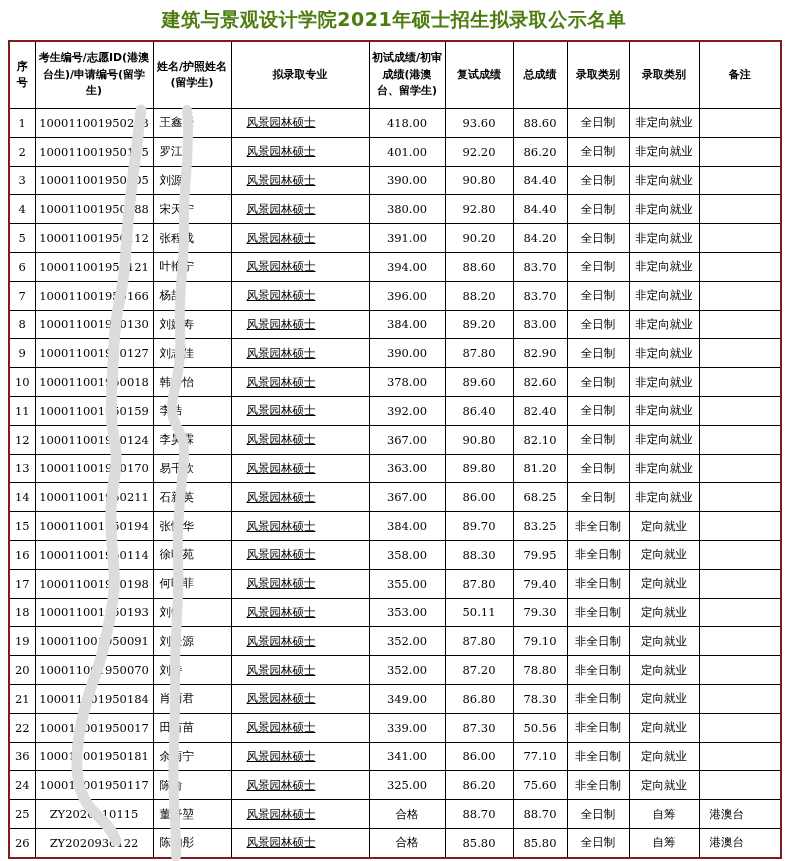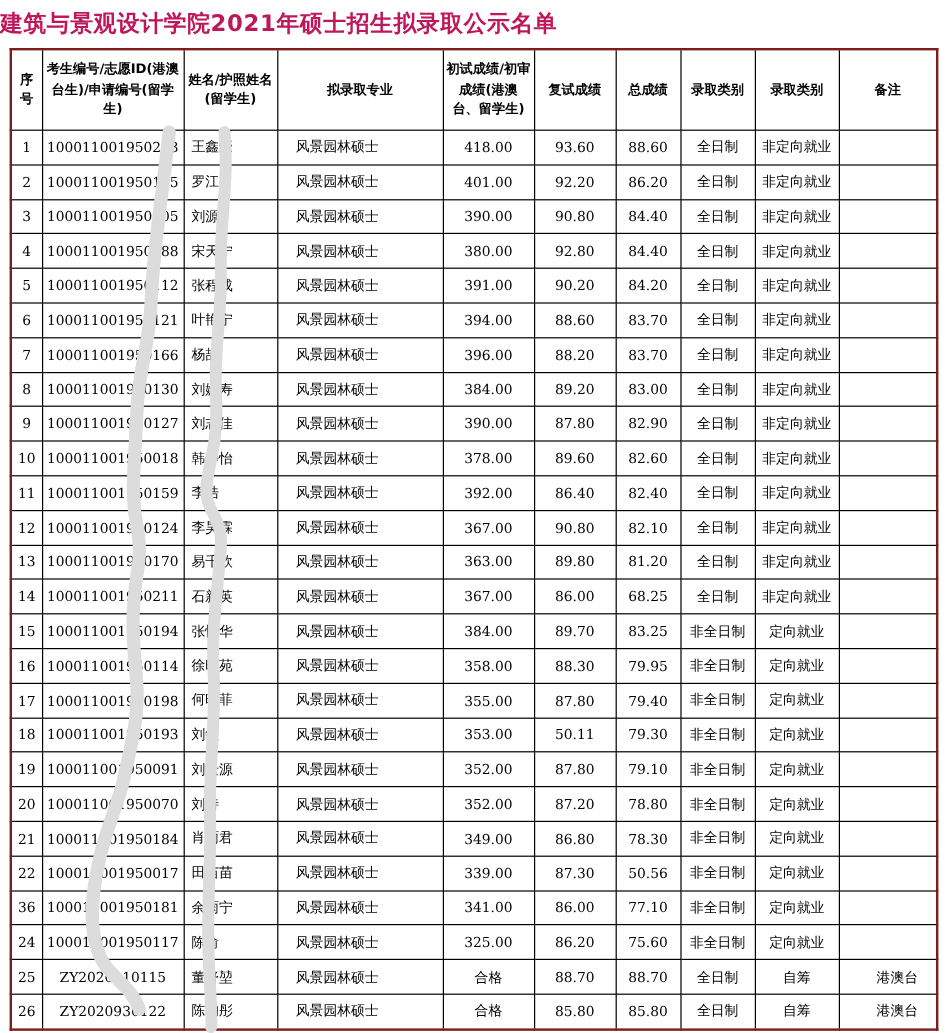--- a/index.html
+++ b/index.html
@@ -6,25 +6,25 @@
   .page {
     position:relative;
     width:788px; height:861px;
     background:#ffffff;
     overflow:hidden;
     font-family:"DejaVu Serif","Liberation Serif",serif;
   }
   .doc-title {
     position:absolute; top:7px; left:0;
     width:100%;
-    text-align:left;
+    text-align:center;
     font-family:"DejaVu Sans","Liberation Sans",sans-serif;
     font-weight:bold;
     font-size:19px;
-    color:#be185d;
+    color:#4d7c0f;
     letter-spacing:0.5px;
   }
   table.admission {
     position:absolute; left:8px; top:40px;
     width:772px;
     border-collapse:collapse;
     table-layout:fixed;
     border:2px solid #7f1d1d;
   }
   table.admission th {
@@ -46,22 +46,22 @@
     color:#000000;
     height:27.8px;
     padding:0 2px;
     text-align:center;
     vertical-align:middle;
     white-space:nowrap;
     overflow:hidden;
   }
   
   table.admission td:nth-child(3) { text-align:left; padding-left:6px; }
-  table.admission td:nth-child(4) { text-align:left; padding-left:15px; }
-  table.admission td:nth-child(10){ text-align:left; padding-left:31px; }
+  table.admission td:nth-child(4) { text-align:left; padding-left:15px;text-decoration:underline; }
+  table.admission td:nth-child(10){ text-align:left; padding-left:10px; }
   .scribble-overlay {
     position:absolute; left:0; top:0;
     width:788px; height:861px;
     pointer-events:none;
   }
 </style>
 </head>
 <body>
 
 <div class="page">

